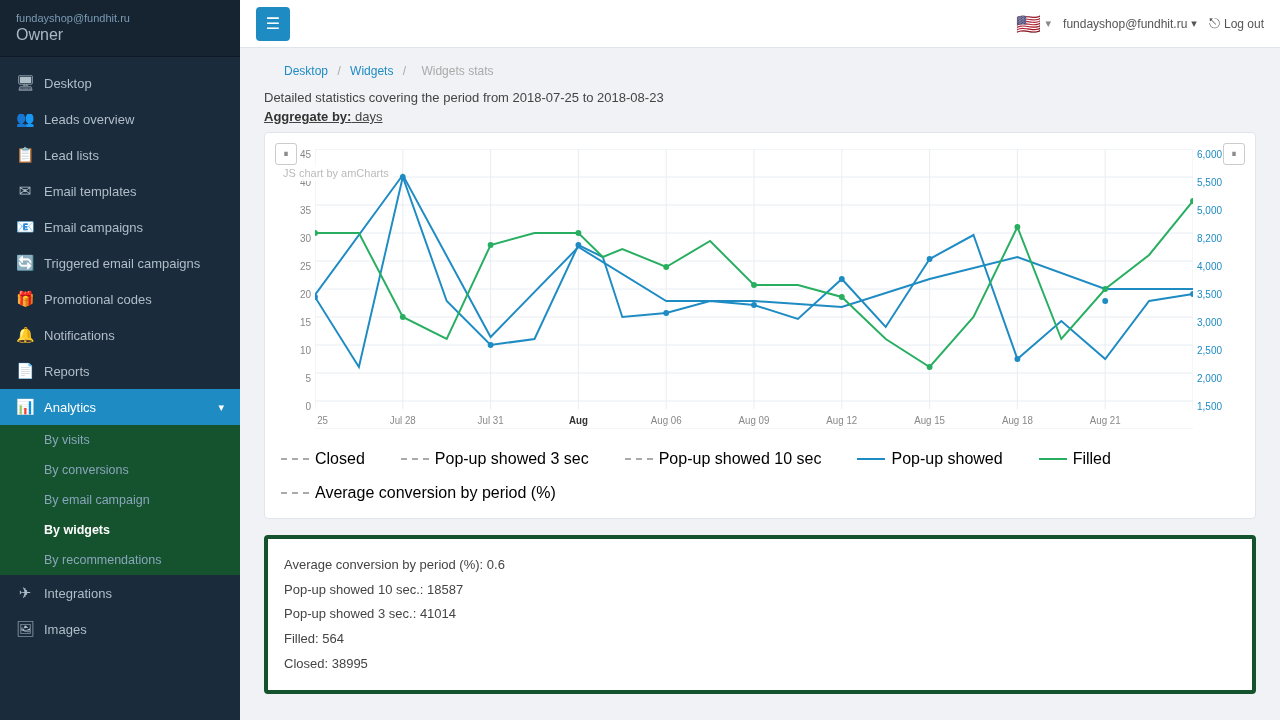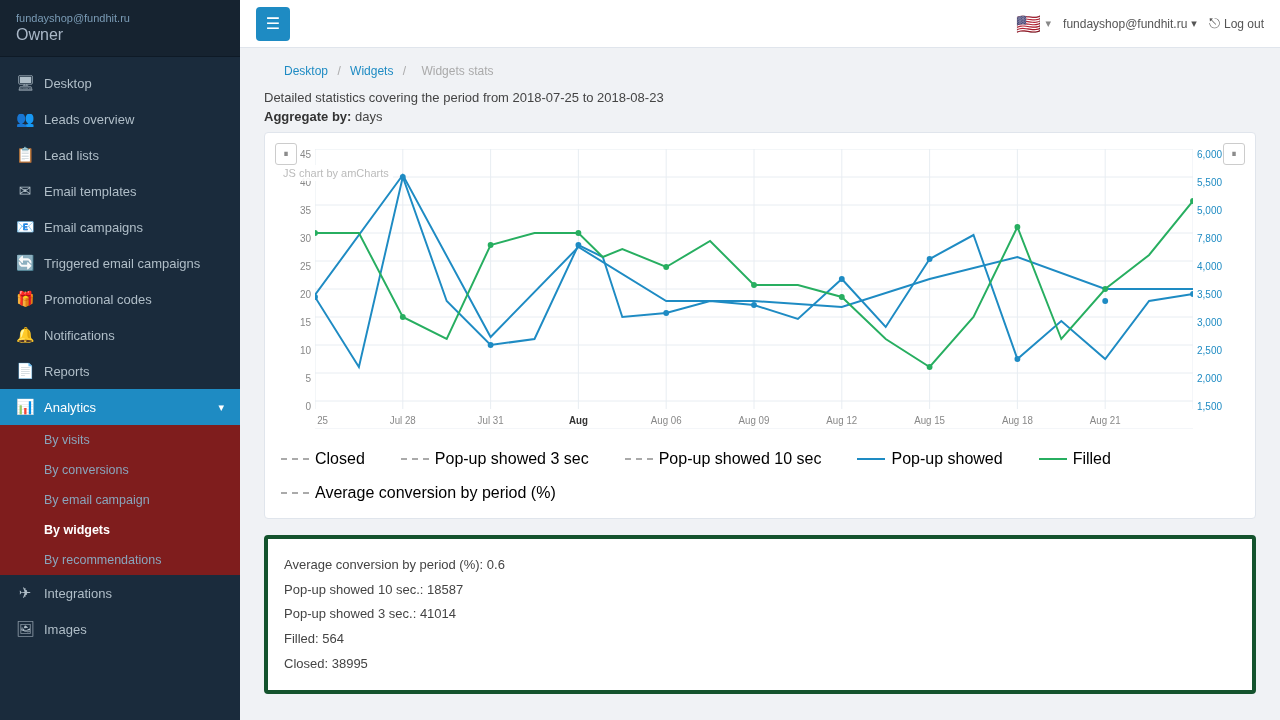--- a/index.html
+++ b/index.html
@@ -42,21 +42,21 @@
       gap: 10px;
       transition: background 0.15s;
     }
     .nav-item.active { background: #1e8bc3; color: #fff; }
     .nav-item.active .nav-icon { color: #fff; }
     .nav-icon { font-size: 15px; width: 18px; text-align: center; flex-shrink: 0; }
     .nav-label { flex: 1; }
     .nav-chevron { font-size: 11px; }
 
     
-    .sub-nav { background: #7f1d1d; }
+    .sub-nav { background: #14532d; }
     .sub-nav-item {
       display: flex;
       align-items: center;
       padding: 8px 16px 8px 44px;
       cursor: pointer;
       color: #8aa5bc;
       font-size: 12.5px;
     }
     .sub-nav-item.active { color: #fff; font-weight: 600; }
 
@@ -107,21 +107,21 @@
       color: #7a9bb5;
       margin-bottom: 12px;
       margin-left: 20px;
     }
     .breadcrumb a { color: #1e8bc3; text-decoration: none; cursor: pointer; }
     .breadcrumb span { margin: 0 6px; color: #aaa; }
 
     
     .page-info { margin-bottom: 8px; }
     .page-info .period { font-size: 13px; color: #444; margin-bottom: 4px; }
-    .page-info .aggregate { font-size: 13px; color: #444; }
+    .page-info .aggregate { font-size: 13px; color: #444; text-decoration: underline; }
     .page-info .aggregate strong { font-weight: 600; color: #333; }
 
     
     .chart-container {
       background: #fff;
       border: 1px solid #e0e5ec;
       border-radius: 4px;
       padding: 16px 12px 8px 12px;
       margin-bottom: 16px;
       position: relative;
@@ -440,21 +440,21 @@
               <text x="720" y="275">Aug 18</text>
               <text x="810" y="275">Aug 21</text>
             </g>
           </svg>
         </div>
 
         <div class="y-axis-right">
           <span>6,000</span>
           <span>5,500</span>
           <span>5,000</span>
-          <span>7,800</span>
+          <span>8,200</span>
           <span>4,000</span>
           <span>3,500</span>
           <span>3,000</span>
           <span>2,500</span>
           <span>2,000</span>
           <span>1,500</span>
         </div>
       </div>
 
       <div class="chart-legend">

